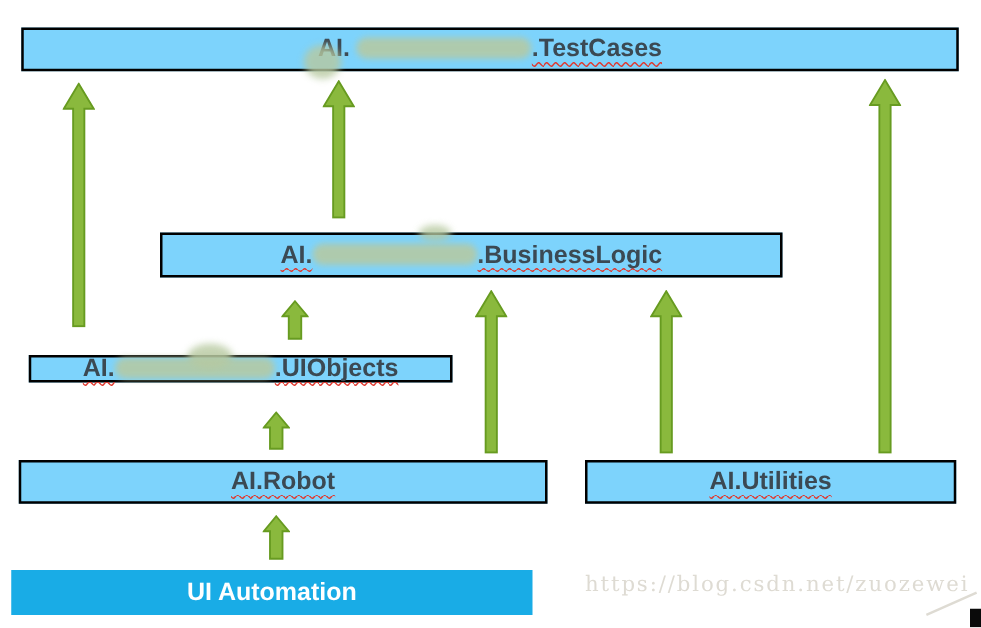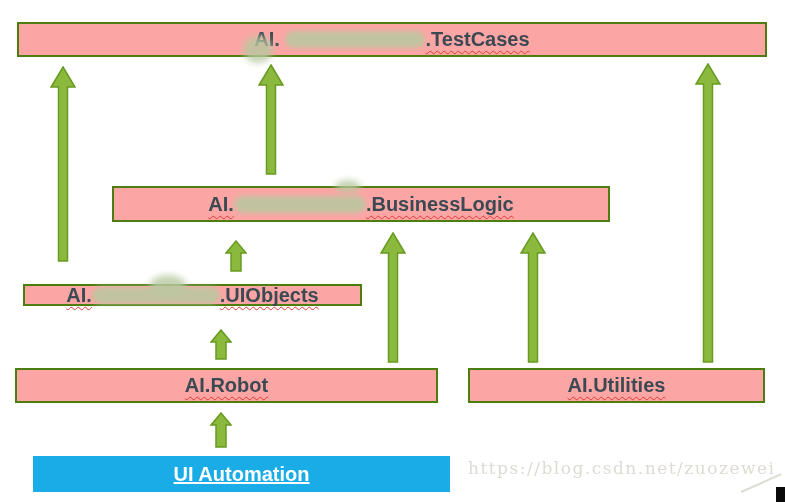--- a/index.html
+++ b/index.html
@@ -2,21 +2,21 @@
 <html><head>
 <meta charset="utf-8">
 <style>
   html,body{margin:0;padding:0;background:#fff;}
   #canvas{
     position:relative;width:785px;height:502px;background:#ffffff;
     overflow:hidden;font-family:"Liberation Sans", sans-serif;
   }
   .node{
     position:absolute;display:flex;align-items:center;justify-content:center;
-    background:#fca5a5;border:2px solid #4d7c0f;box-sizing:border-box;
+    background:#7dd3fc;border:2px solid #000000;box-sizing:border-box;
     color:#3b4953;font-weight:700;font-size:20px;white-space:pre;
   }
   .node .lbl{display:inline-block;}
   .squig{
     text-decoration-line:underline;
     text-decoration-style:wavy;
     text-decoration-color:#e0382e;
     text-decoration-thickness:1px;
     text-underline-offset:4px;
     text-decoration-skip-ink:none;
@@ -52,38 +52,38 @@
 </head>
 <body>
 
 <div id="canvas">
 
   <div class="node" style="left:17px;top:22px;width:750px;height:35px;">
     <span class="lbl"><span>AI. </span><span class="squig"><span class="redact" style="width:140px;"></span><span>.TestCases</span></span></span>
   </div>
   <div class="blob" style="left:243px;top:36px;width:30px;height:27px;"></div>
 
-  <div class="node" style="left:112px;top:186px;width:498px;height:36px;">
+  <div class="node" style="left:128px;top:186px;width:498px;height:36px;">
     <span class="lbl squig"><span>AI.</span><span class="redact" style="width:132px;"></span><span>.BusinessLogic</span></span>
   </div>
   <div class="blob" style="left:335px;top:180px;width:26px;height:13px;"></div>
 
   <div class="node" style="left:23px;top:284px;width:339px;height:22px;">
     <span class="lbl squig"><span>AI.</span><span class="redact" style="width:128px;"></span><span>.UIObjects</span></span>
   </div>
   <div class="blob" style="left:150px;top:275px;width:36px;height:20px;"></div>
 
   <div class="node" style="left:15px;top:368px;width:423px;height:35px;">
     <span class="lbl squig">AI.Robot</span>
   </div>
   <div class="node" style="left:468px;top:368px;width:297px;height:35px;">
     <span class="lbl squig">AI.Utilities</span>
   </div>
 
-  <div class="node blue" style="left:33px;top:456px;width:417px;height:36px;text-decoration:underline;">
+  <div class="node blue" style="left:9px;top:456px;width:417px;height:36px;">
     <span class="lbl">UI Automation</span>
   </div>
 
   <svg class="arrow" style="left:50px;top:66px;" width="26" height="196">
     <polygon points="13,1 25,21 17.5,21 17.5,195 8.5,195 8.5,21 1,21"></polygon>
   </svg>
   <svg class="arrow" style="left:258px;top:64px;" width="26" height="111">
     <polygon points="13,1 25,21 17.5,21 17.5,110 8.5,110 8.5,21 1,21"></polygon>
   </svg>
   <svg class="arrow" style="left:695px;top:63px;" width="26" height="300">

